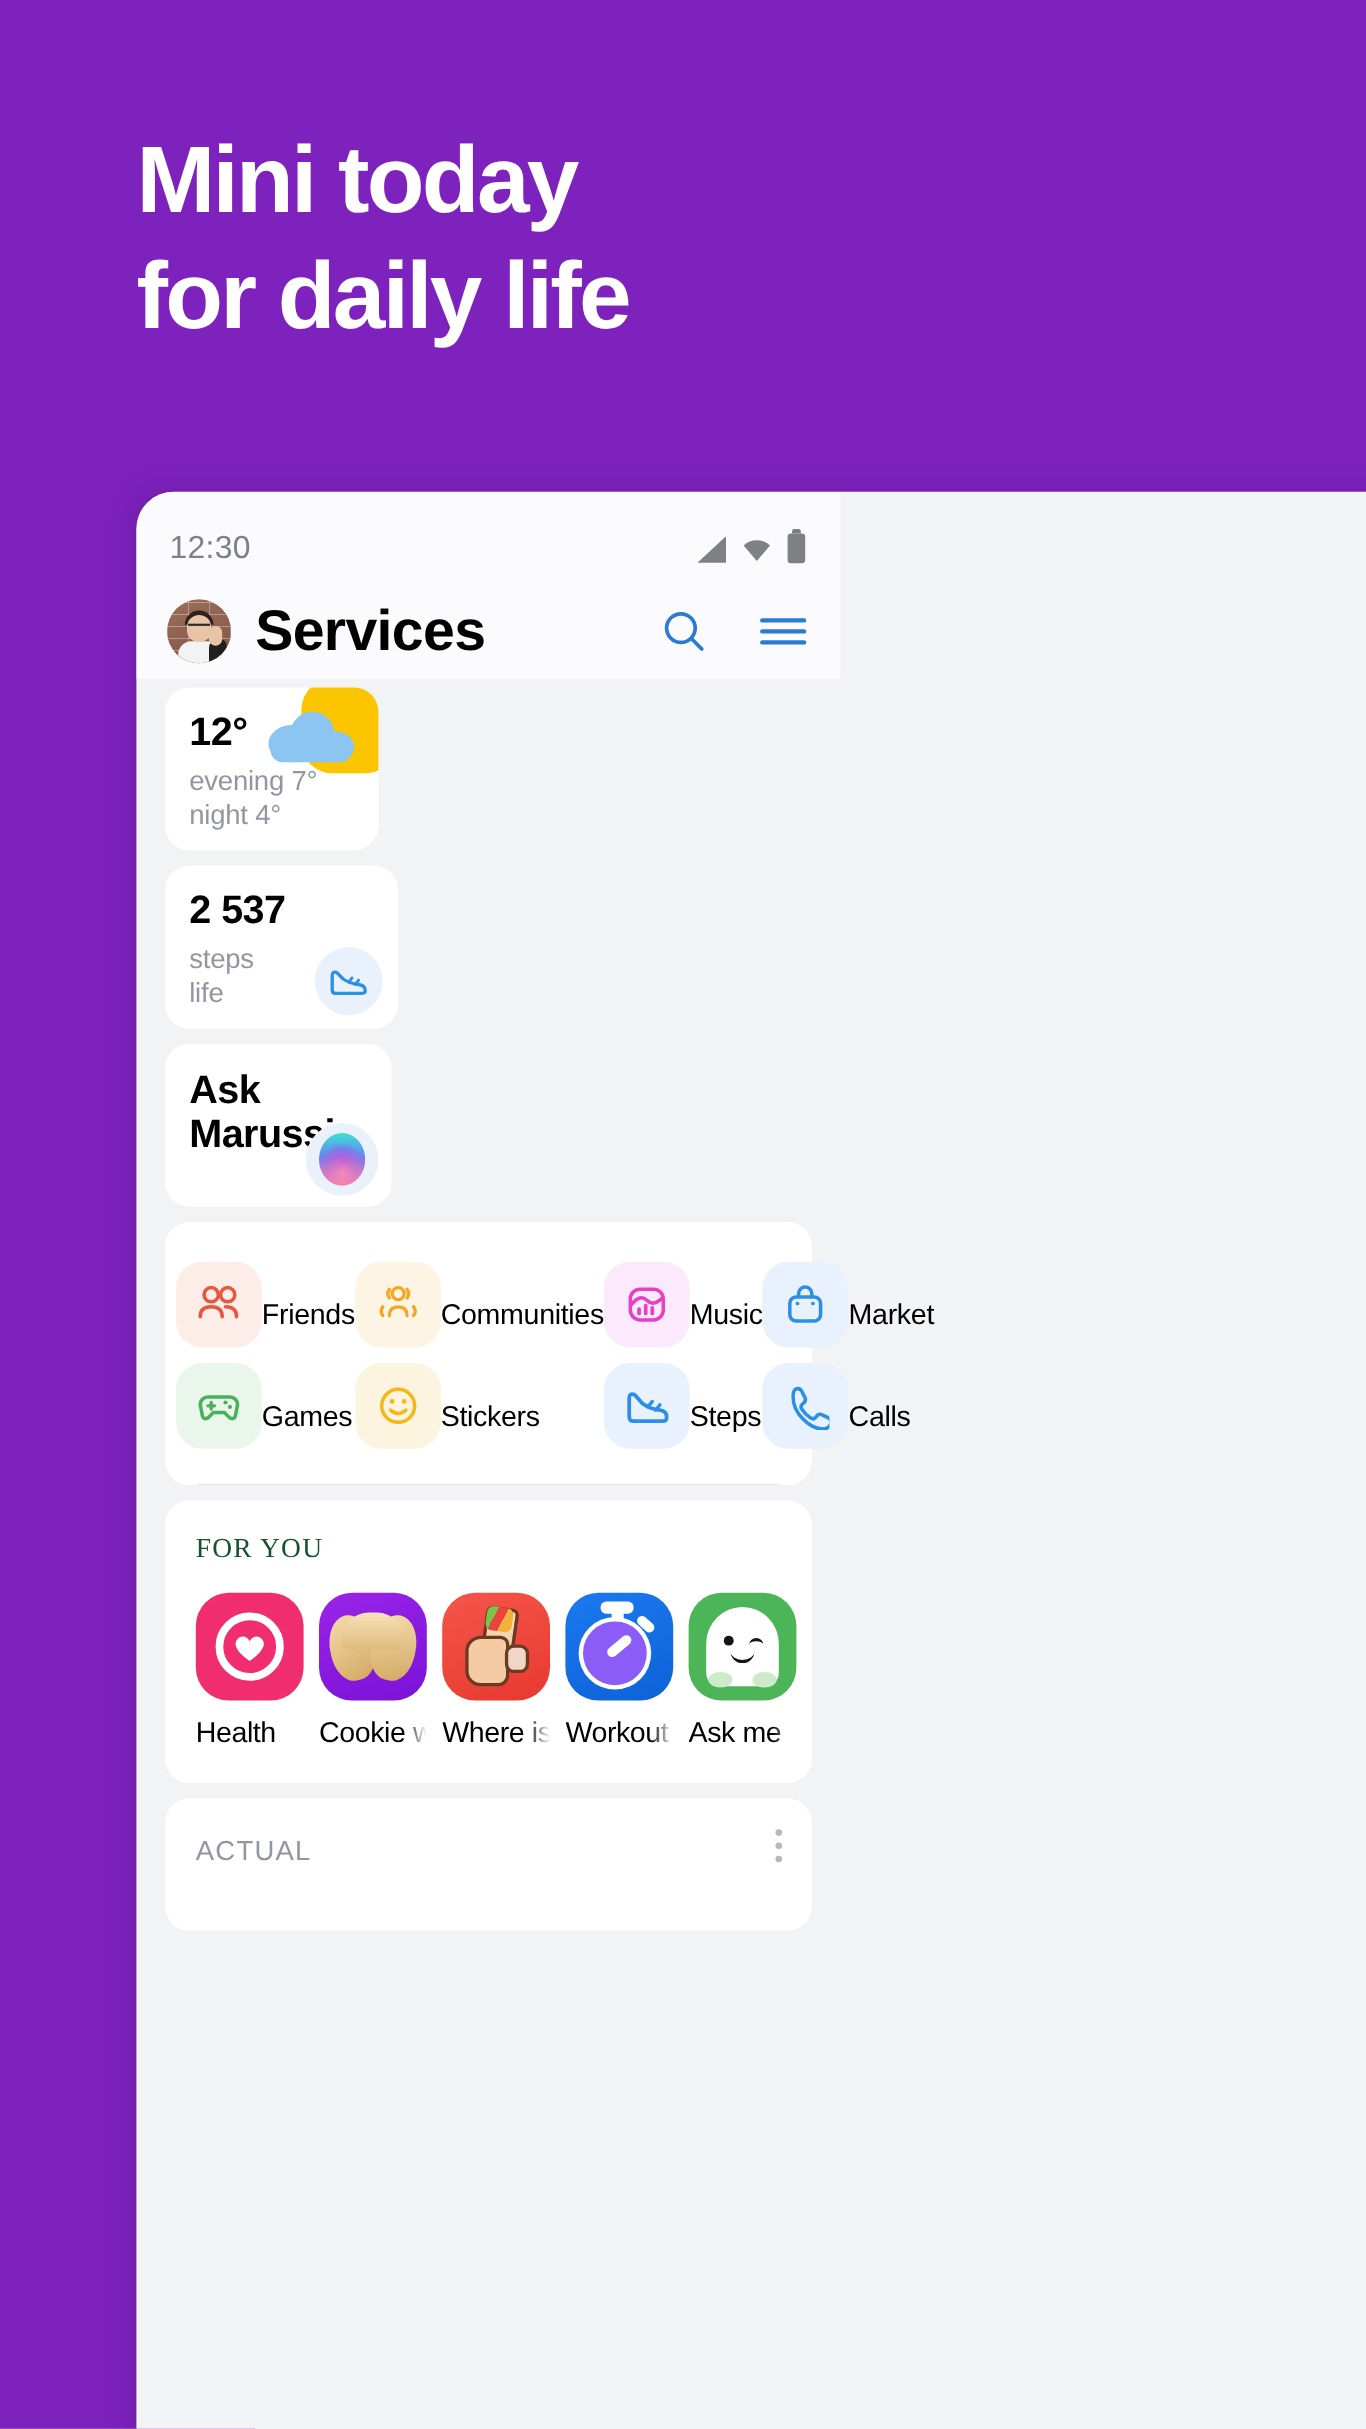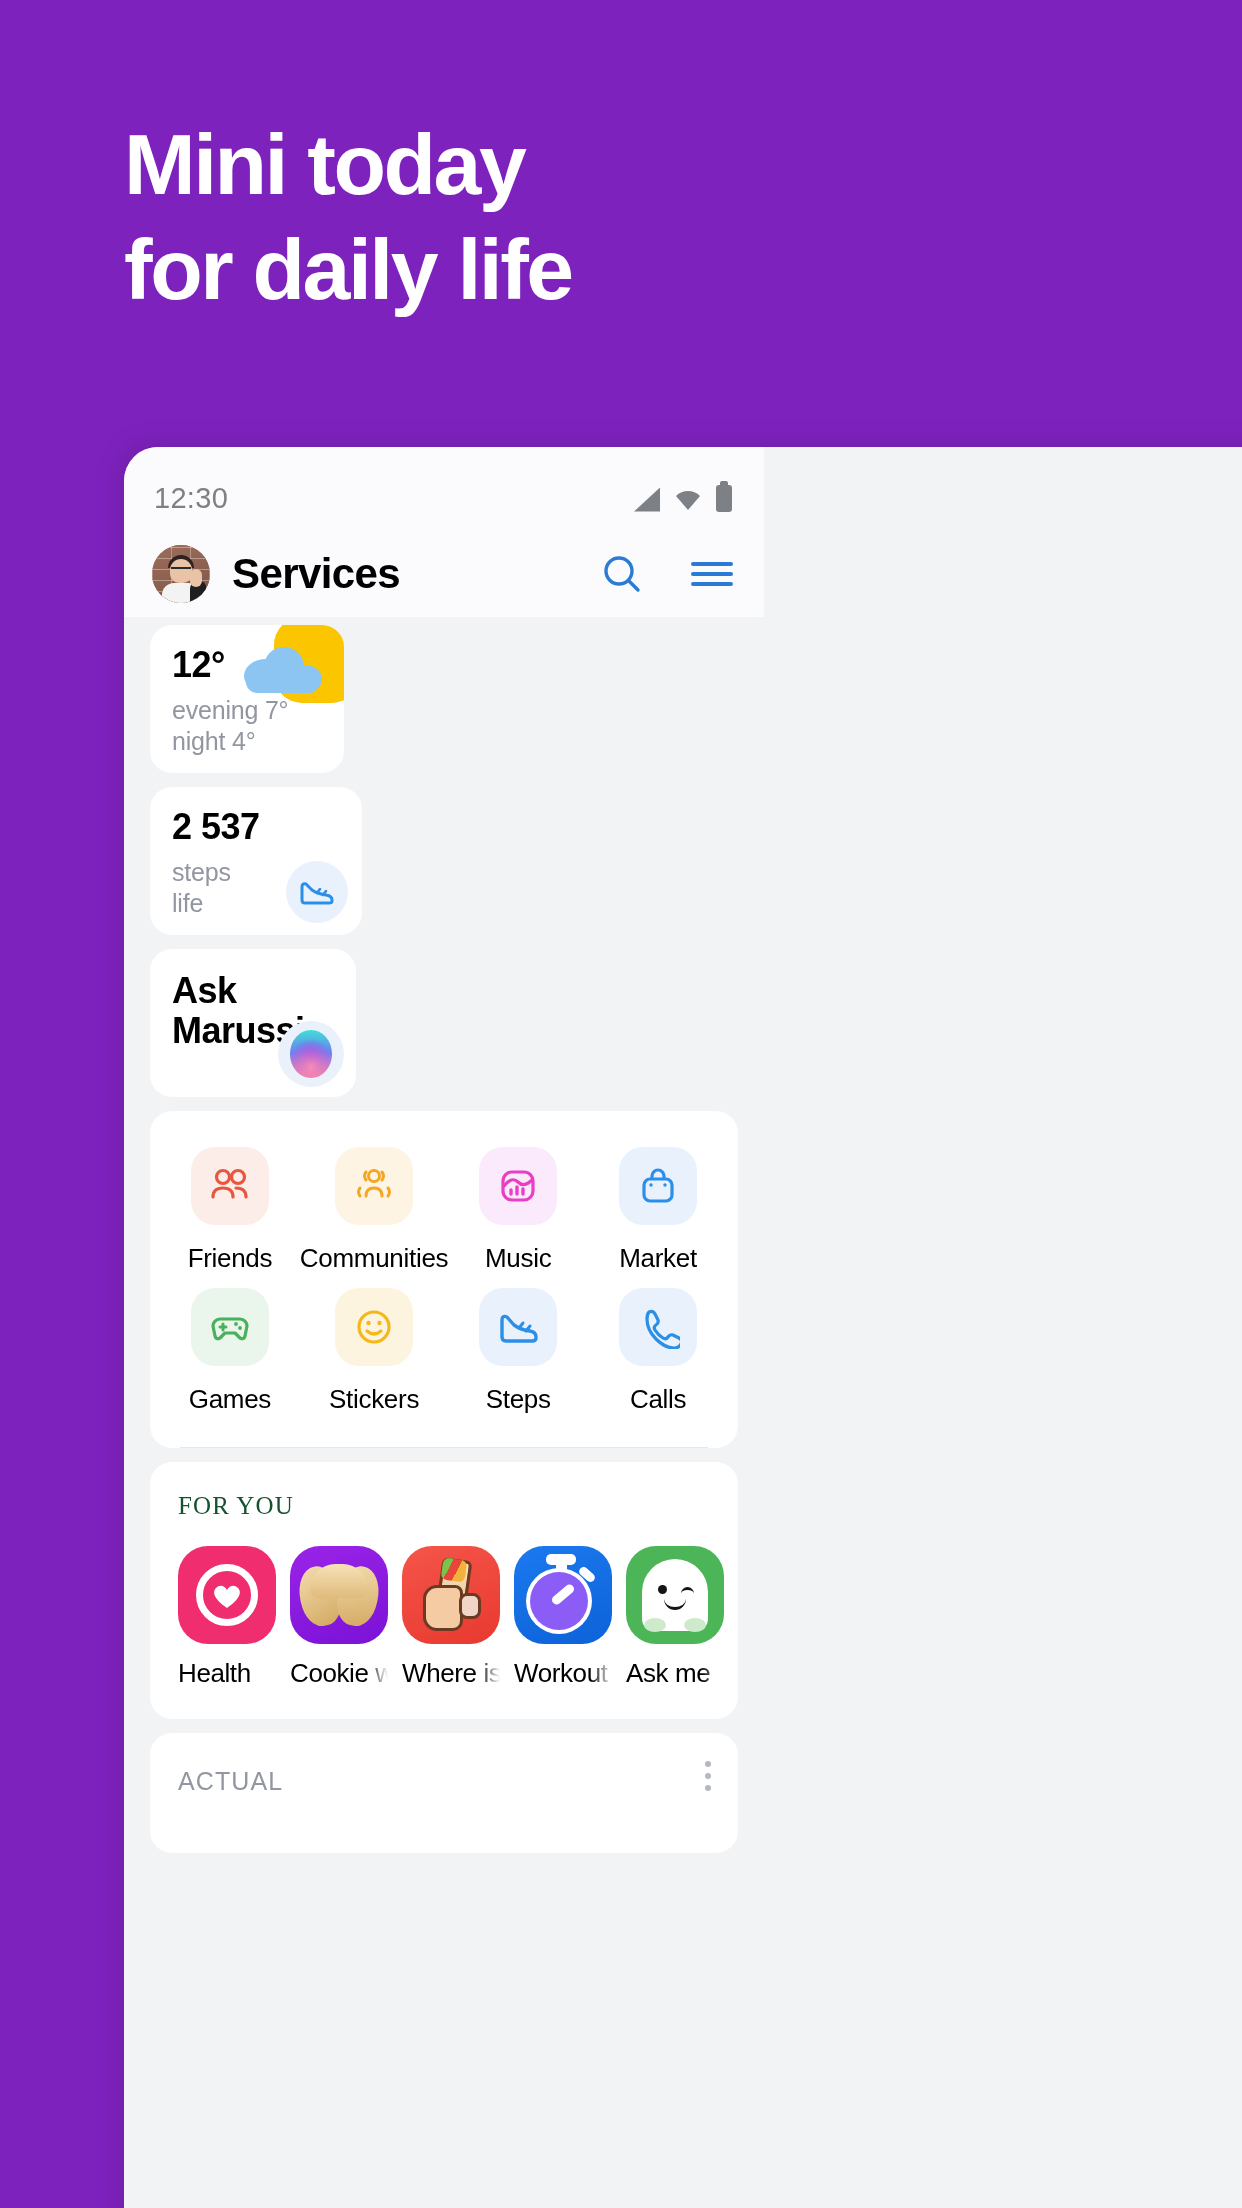--- a/index.html
+++ b/index.html
@@ -131,21 +131,21 @@
     position: absolute; right: 4px; bottom: 0;
     width: 16px; height: 22px; border-radius: 8px 6px 0 0;
     background: #1f1f22;
   }
   .avatar .hand {
     position: absolute; right: 8px; top: 24px;
     width: 12px; height: 18px; border-radius: 6px;
     background: #e8c3a6;
   }
   .appbar-title {
-    font-size: 42px;
+    font-size: 52px;
     font-weight: 700;
     color: #000000;
     margin-left: 22px;
     letter-spacing: -0.6px;
     flex: 1 1 auto;
   }
   .appbar-actions { display: flex; align-items: center; gap: 46px; }
   .icon-btn { width: 44px; height: 44px; display: flex; align-items: center; justify-content: center; }
 
   
@@ -216,21 +216,21 @@
     border-radius: 22px;
     margin: 14px 0 0 26px;
     width: 588px;
   }
   .grid {
     display: grid;
     grid-template-columns: repeat(4, 1fr);
     row-gap: 14px;
     padding: 36px 10px 26px;
   }
-  .tile { display: flex; flex-direction: column; align-items: center; }
+  .tile { display: flex; flex-direction: row; align-items: center; }
   .tile-icon {
     width: 78px; height: 78px;
     border-radius: 24px;
     display: flex; align-items: center; justify-content: center;
   }
   .tile-label {
     margin-top: 18px;
     font-size: 26px; color: #000; letter-spacing: -0.3px;
     white-space: nowrap;
   }

